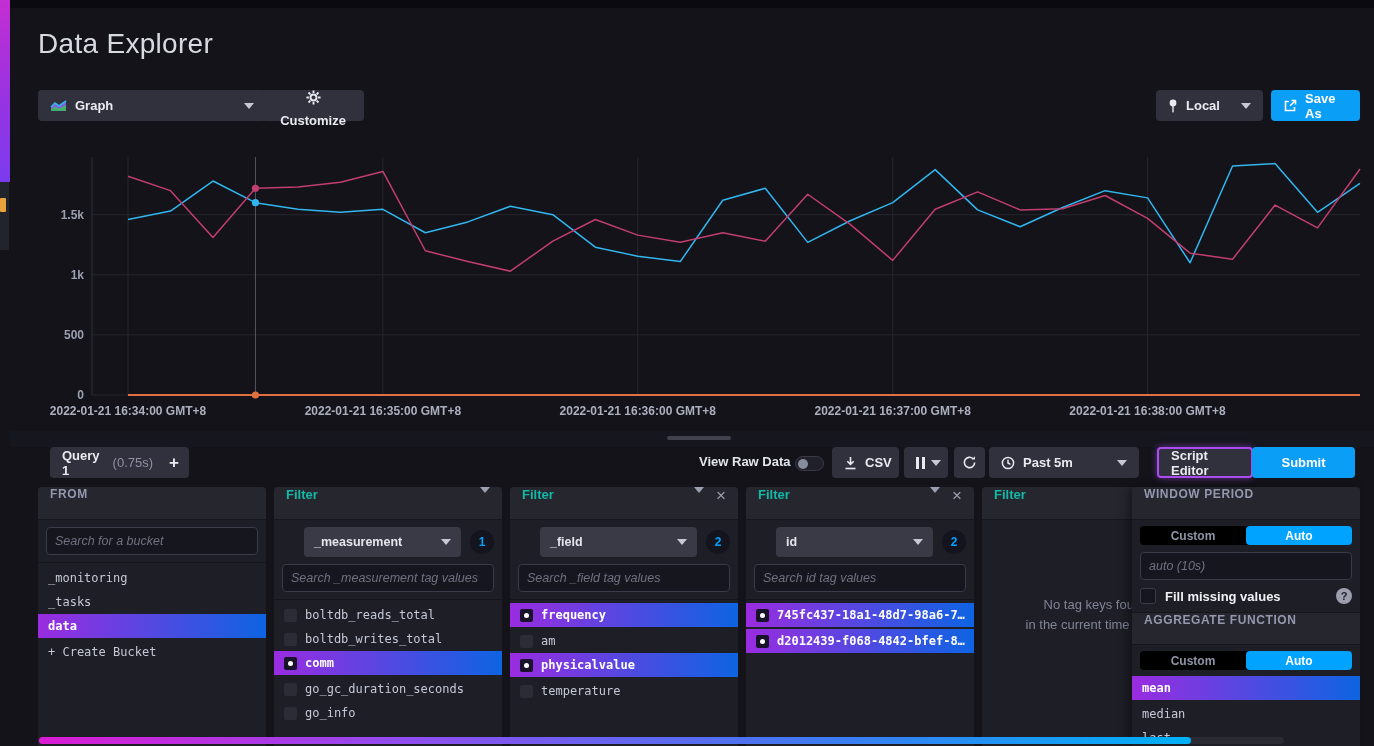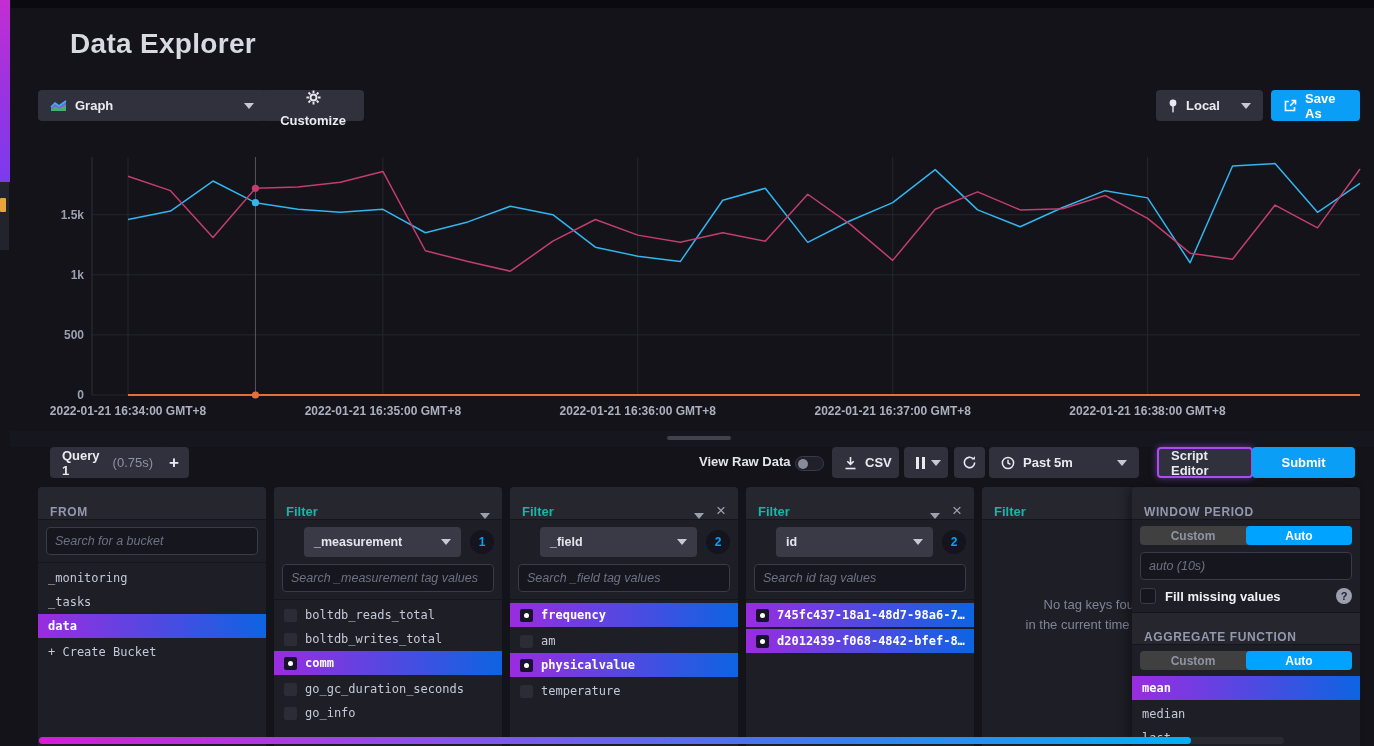--- a/index.html
+++ b/index.html
@@ -9,22 +9,22 @@
     position:relative; width:1374px; height:746px; overflow:hidden;
     background:#131319; color:#e3e5ec;
   }
   
   .nav-strip { position:absolute; left:0; top:0; width:10px; height:182px;
     background:linear-gradient(180deg,#c32ed2 0%,#9733e2 55%,#7b3bee 100%); z-index:30; }
   .nav-strip2 { position:absolute; left:0; top:182px; width:9px; height:68px; background:#23232c; z-index:30; }
   .nav-orange { position:absolute; left:0; top:198px; width:6px; height:14px; background:#e8a33d; border-radius:1px; z-index:31; }
   .top-edge { position:absolute; left:10px; top:0; width:1364px; height:8px; background:#0a0a10; }
 
-  .page-title { position:absolute; left:38px; top:28px; font-size:28px; font-weight:700;
-    letter-spacing:.3px; color:#d8dae2;margin-left:32px; }
+  .page-title { position:absolute; left:38px; top:28px; font-size:28px; font-weight:400;
+    letter-spacing:.3px; color:#d8dae2; }
 
   
   .btn { position:absolute; height:31px; background:#31313d; border-radius:4px;
     display:flex; align-items:center; padding:0 12px; gap:8px; cursor:pointer;
     font-size:13px; font-weight:bold; color:#e8eaf0; }
   .btn .caret { margin-left:auto; }
   .caret { width:0; height:0; border-left:5px solid transparent; border-right:5px solid transparent;
     border-top:6px solid #c6c9d4; flex:none; }
   .caret.dim { border-top-color:#9aa0b0; }
   .blue-btn { background:#0b9ef7; color:#fff; justify-content:center; }
@@ -41,21 +41,21 @@
   .qadd { position:absolute; left:159px; top:447px; width:30px; justify-content:center; font-size:17px; padding:0; }
   .vraw-label { position:absolute; left:699px; top:454px; font-size:13px; font-weight:bold; }
   .toggle { position:absolute; left:795px; top:456px; width:29px; height:15px; background:#20202a;
     border:1px solid #3a3a46; border-radius:8px; cursor:pointer; }
   .toggle .knob { position:absolute; left:2px; top:1.5px; width:10px; height:10px; border-radius:50%; background:#878c9b; }
   .script-btn { border:2px solid #a94df0; box-shadow:0 0 7px rgba(169,77,240,.55); justify-content:center; }
 
   
   .panel { position:absolute; top:487px; width:228px; height:259px; background:#1e1e27;
     border-radius:4px 4px 0 0; overflow:hidden; }
-  .panel-head { height:33px; background:#26262f; display:flex; align-items:flex-end;
+  .panel-head { height:33px; background:#26262f; display:flex; align-items:flex-start;
     padding:0 12px; gap:10px; border-bottom:1px solid #15151c; }
   .panel-head .h-title { font-size:13px; font-weight:bold; color:#14b8a6; }
   .panel-head .h-title.sect-label { font-size:12px; color:#9498ad; letter-spacing:.6px; }
   .panel-head .x { margin-left:2px; font-size:17px; color:#9aa0ae; line-height:1; cursor:pointer; }
   .panel-head .caret { margin-left:auto; }
   .search-row { padding:7px 8px; border-bottom:1px solid #15151c; }
   .search-input { width:100%; height:28px; background:#16161e; border:1px solid #3a3a48; border-radius:4px;
     color:#c7ccd8; font-size:12.5px; font-style:italic; padding:0 8px; outline:none; }
   .search-input::placeholder { color:#6d7181; font-style:italic; }
   .dd-row { display:flex; align-items:center; padding:7px 8px 0 8px; gap:9px; }
@@ -71,21 +71,21 @@
     margin-bottom:2px; }
   .cbx { width:13px; height:13px; border-radius:2px; background:#2c2c37; flex:none; position:relative; }
   .list-item.sel .cbx { background:#18122b; }
   .list-item.sel .cbx::after { content:""; position:absolute; left:4px; top:4px; width:5px; height:5px;
     border-radius:50%; background:#fff; }
   .empty-msg { position:absolute; left:0; top:108px; width:100%; text-align:center;
     font-size:13px; color:#7f8496; line-height:20px; }
 
   
   .win-panel { left:1132px; z-index:5; box-shadow:-5px 0 10px rgba(0,0,0,.35); }
-  .seg-row { margin:6px 8px 0 8px; height:19px; background:#404040; border-radius:4px; display:flex; }
+  .seg-row { margin:6px 8px 0 8px; height:19px; background:#000000; border-radius:4px; display:flex; }
   .seg { flex:1; display:flex; align-items:center; justify-content:center; font-size:12px;
     font-weight:bold; color:#8e93a5; cursor:pointer; border-radius:4px; }
   .seg.active { background:#00a3ff; color:#fff; }
   .win-input-row { padding:7px 8px 6px 8px; }
   .fill-row { display:flex; align-items:center; gap:9px; padding:2px 8px 8px 8px; }
   .fill-cbx { width:16px; height:16px; border-radius:3px; background:#16161e; border:1px solid #3a3a48; cursor:pointer; flex:none; }
   .fill-label { font-size:13px; font-weight:bold; color:#f0f1f5; }
   .help { margin-left:auto; width:16px; height:16px; border-radius:50%; background:#9b9fae; color:#1e1e27;
     font-size:11px; font-weight:bold; display:flex; align-items:center; justify-content:center; }
 

